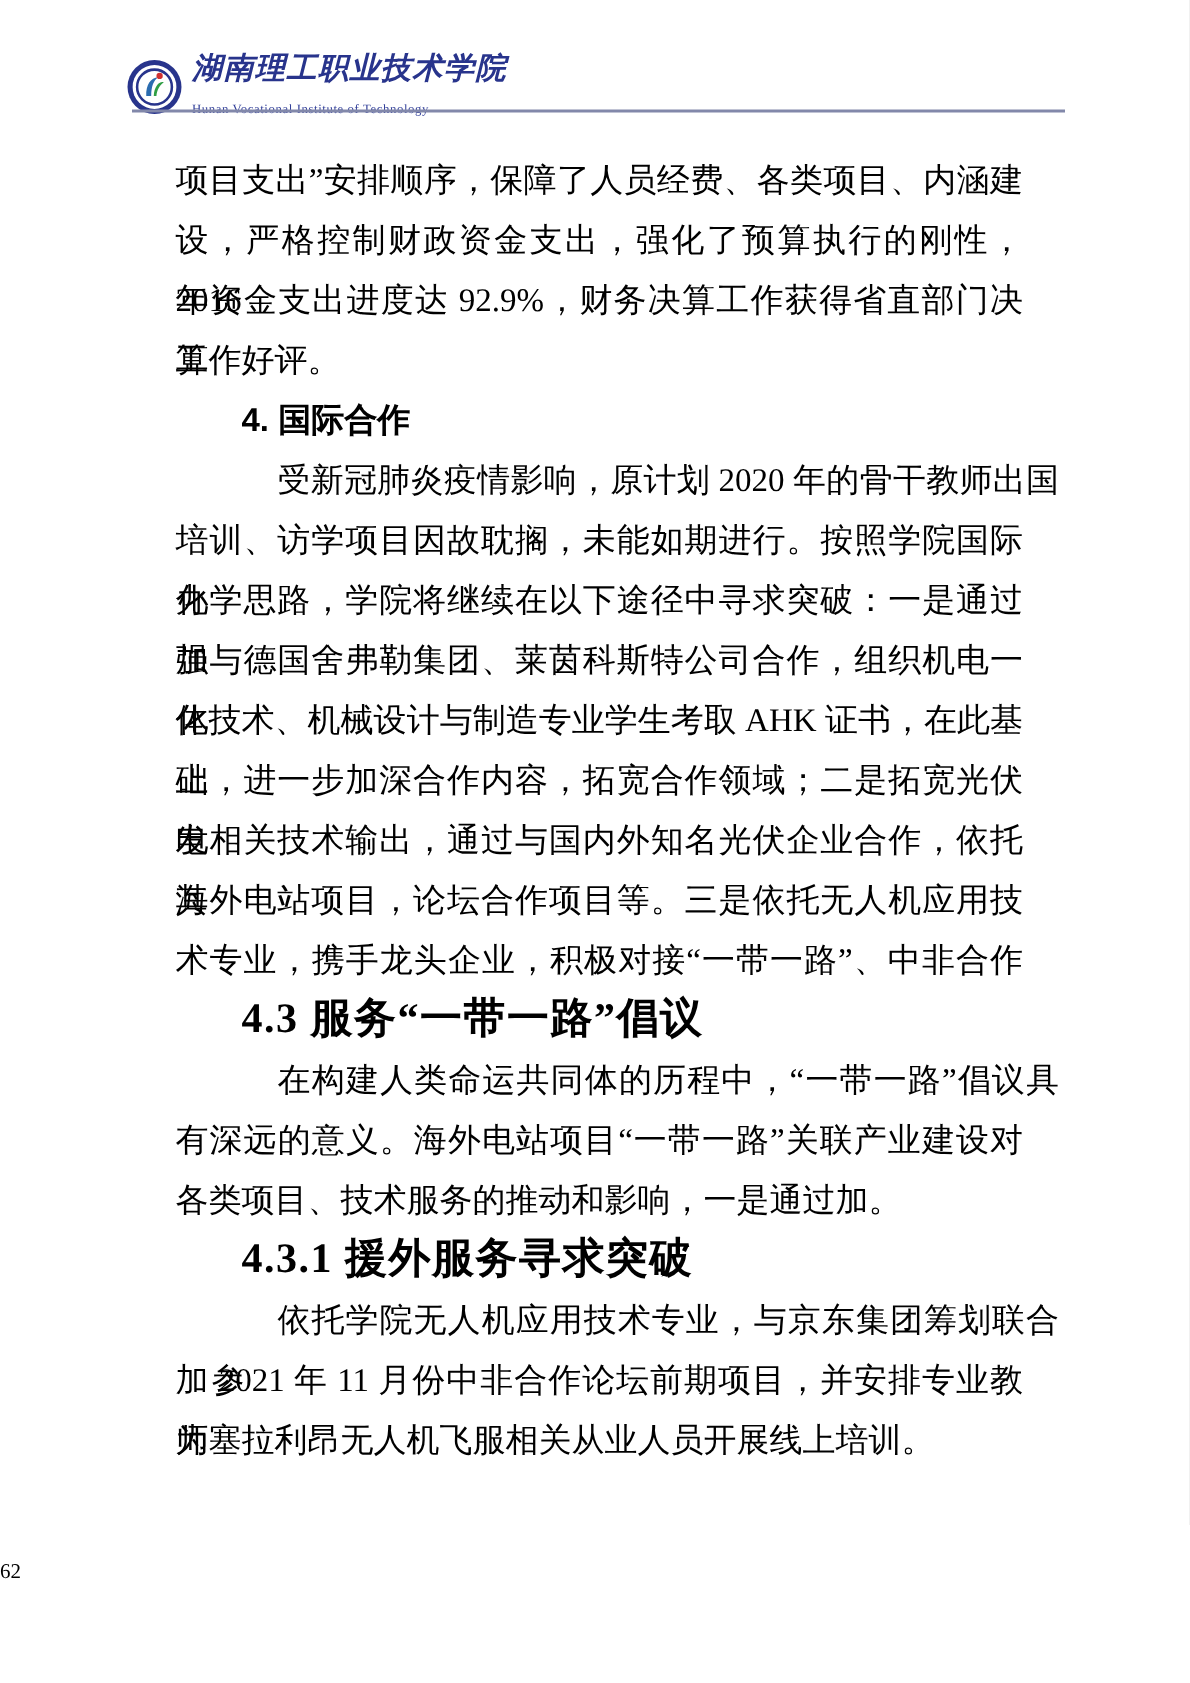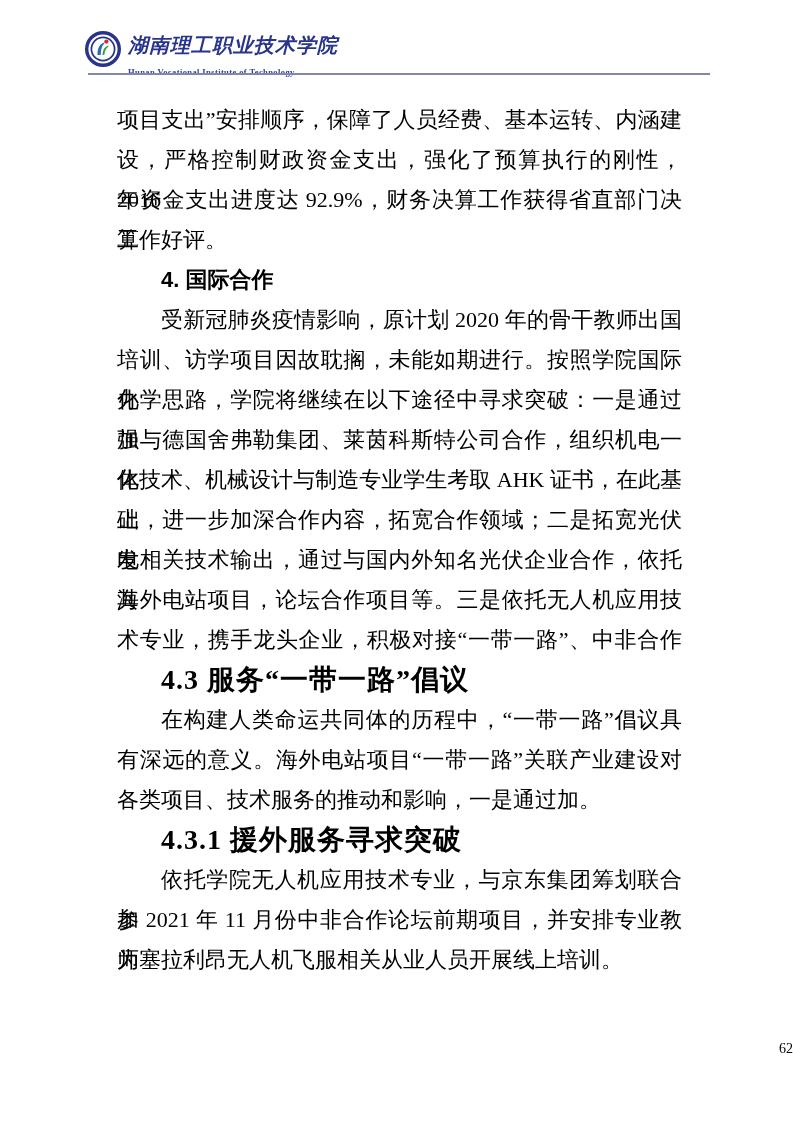--- a/index.html
+++ b/index.html
@@ -7,62 +7,62 @@
     position:relative;
     width:793px;height:1122px;
     margin:0 auto;
     background:#ffffff;
     overflow:hidden;
     font-family:"Liberation Serif","DejaVu Serif",serif;
     color:#000;
   }
   
   .hdr{position:absolute;left:0;top:0;width:793px;height:90px;}
-  .logo-row{position:absolute;left:84px;top:30px;display:flex;align-items:flex-start;}
+  .logo-row{position:absolute;left:84px;top:30px;display:flex;align-items:flex-end;}
   .emblem{width:38px;height:38px;flex:0 0 auto;}
   .logo-text{margin-left:6px;padding-top:4px;color:#28348c;}
   .school-cn{
     font-family:"DejaVu Serif",serif;
     font-weight:700;font-style:italic;
     font-size:20px;line-height:22px;letter-spacing:1px;
   }
   .school-en{
     font-family:"Liberation Serif",serif;
-    font-weight:700;font-size:8.5px;line-height:10px;
+    font-weight:400;font-size:8.5px;line-height:10px;
     letter-spacing:0.4px;color:#33409a;margin-top:11px;
   }
   .hdr-rule{position:absolute;left:88px;top:73px;width:622px;height:2px;background:#8288aa;}
   
   .doc-body{position:absolute;left:117px;top:100px;width:565px;}
   .doc-body > div{width:565px;}
   .body-line{
     font-size:22px;line-height:40px;height:40px;
     white-space:nowrap;
   }
   .justify{
     white-space:normal;
     text-align:justify;
     text-align-last:justify;
     -moz-text-align-last:justify;
   }
-  .indent{text-indent:44px;}
+  .indent{text-indent:44px;margin-left:24px;}
   .heading-hei{
     font-family:"Liberation Sans","DejaVu Sans",sans-serif;
     font-weight:700;font-size:22px;line-height:40px;height:40px;
     padding-left:44px;box-sizing:border-box;
   }
   .heading-bold,.heading-kai{
     font-family:"Liberation Serif","DejaVu Serif",serif;
     font-weight:700;font-size:28px;line-height:40px;height:40px;
     padding-left:44px;box-sizing:border-box;letter-spacing:1px;
   }
   
   .page-num{
     position:absolute;left:0;top:1040px;width:793px;
-    text-align:right;font-size:14px;line-height:18px;
+    text-align:left;font-size:14px;line-height:18px;
     font-family:"Liberation Serif",serif;
   }
 </style>
 </head>
 <body>
 
 <div class="page">
 
   <div class="hdr">
     <div class="logo-row">
@@ -76,21 +76,21 @@
       </svg>
       <div class="logo-text" style="color: rgb(40, 52, 140);">
         <div class="school-cn">湖南理工职业技术学院</div>
         <div class="school-en">Hunan Vocational Institute of Technology</div>
       </div>
     </div>
     <div class="hdr-rule" style="background: rgb(130, 136, 170);"></div>
   </div>
 
   <div class="doc-body">
-      <div class="body-line justify">项目支出”安排顺序，保障了人员经费、基本运转、内涵建</div>
+      <div class="body-line justify">项目支出”安排顺序，保障了人员经费、各类项目、内涵建</div>
       <div class="body-line justify">设，严格控制财政资金支出，强化了预算执行的刚性，2016</div>
       <div class="body-line justify">年资金支出进度达 92.9%，财务决算工作获得省直部门决算</div>
       <div class="body-line">工作好评。</div>
       <div class="heading-hei">4. 国际合作</div>
       <div class="body-line justify indent">受新冠肺炎疫情影响，原计划 2020 年的骨干教师出国</div>
       <div class="body-line justify">培训、访学项目因故耽搁，未能如期进行。按照学院国际化</div>
       <div class="body-line justify">办学思路，学院将继续在以下途径中寻求突破：一是通过加</div>
       <div class="body-line justify">强与德国舍弗勒集团、莱茵科斯特公司合作，组织机电一体</div>
       <div class="body-line justify">化技术、机械设计与制造专业学生考取 AHK 证书，在此基础</div>
       <div class="body-line justify">上，进一步加深合作内容，拓宽合作领域；二是拓宽光伏发</div>

